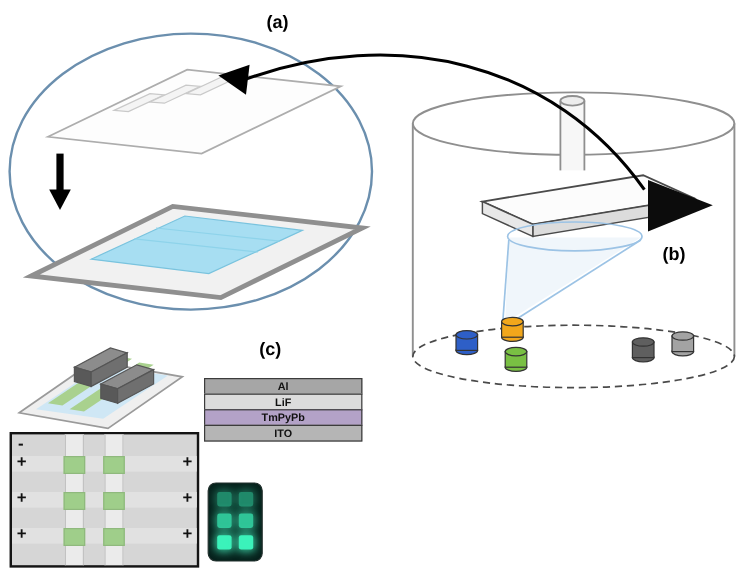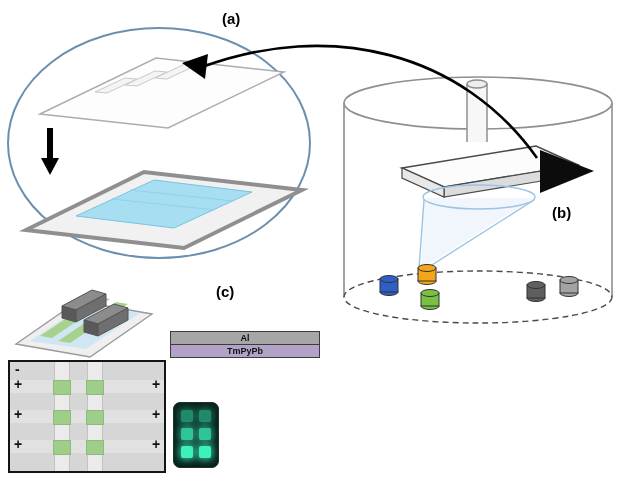--- a/index.html
+++ b/index.html
@@ -3,21 +3,21 @@
 <meta charset="utf-8">
 <style>
   html,body{margin:0;padding:0;background:#ffffff;}
   #canvas{position:relative;width:625px;height:479px;background:#ffffff;overflow:hidden;
           font-family:"Liberation Sans",sans-serif;color:#000;}
   .abs{position:absolute;}
   svg{position:absolute;left:0;top:0;}
   .fig-label{font-weight:bold;font-size:15px;color:#000;}
 
   
-  .stack{left:170px;top:331px;width:150px;}
+  .stack{left:170px;top:315px;width:132px;}
   .stack-row{height:12px;border:1px solid #3c3c3c;margin-top:-1px;display:flex;align-items:center;
              justify-content:center;font-size:9px;font-weight:600;color:#111;white-space:nowrap;}
   .stack-row:first-child{margin-top:0;}
 
   
   .plan{left:8px;top:360px;width:154px;height:109px;background:#d6d6d6;border:2px solid #141414;}
   .vstripe{position:absolute;top:0;bottom:0;width:14px;background:#ebebeb;
            border-left:1px solid #c2c2c2;border-right:1px solid #c2c2c2;}
   .hband{position:absolute;left:0;right:0;height:13px;background:#e1e1e1;}
   .pixel{position:absolute;width:16px;height:13px;border:1px solid #8fb97d;}
@@ -134,21 +134,23 @@
       <polygon points="98,324 128,308 128,320 98,336" fill="#6f6f6f" stroke="#555" stroke-width="1"></polygon>
     </g>
   </svg>
 
   <div class="abs fig-label" style="left:222px;top:10px">(a)</div>
   <div class="abs fig-label" style="left:552px;top:204px">(b)</div>
   <div class="abs fig-label" style="left:216px;top:283px">(c)</div>
 
   <div class="abs stack">
     <div class="stack-row" style="background: rgb(166, 166, 166);">Al</div>
+    <div class="stack-row" style="background: rgb(220, 220, 220);">LiF</div>
     <div class="stack-row" style="background: rgb(179, 162, 199);">TmPyPb</div>
+    <div class="stack-row" style="background: rgb(181, 181, 181);">ITO</div>
   </div>
 
   <div class="abs plan">
     <div class="hband" style="top:18px"></div>
     <div class="hband" style="top:48px"></div>
     <div class="hband" style="top:78px"></div>
     <div class="vstripe" style="left:44px"></div>
     <div class="vstripe" style="left:77px"></div>
     <div class="pixel" style="left: 43px; top: 18px; background: rgb(159, 206, 138);"></div>
     <div class="pixel" style="left: 76px; top: 18px; background: rgb(159, 206, 138);"></div>

